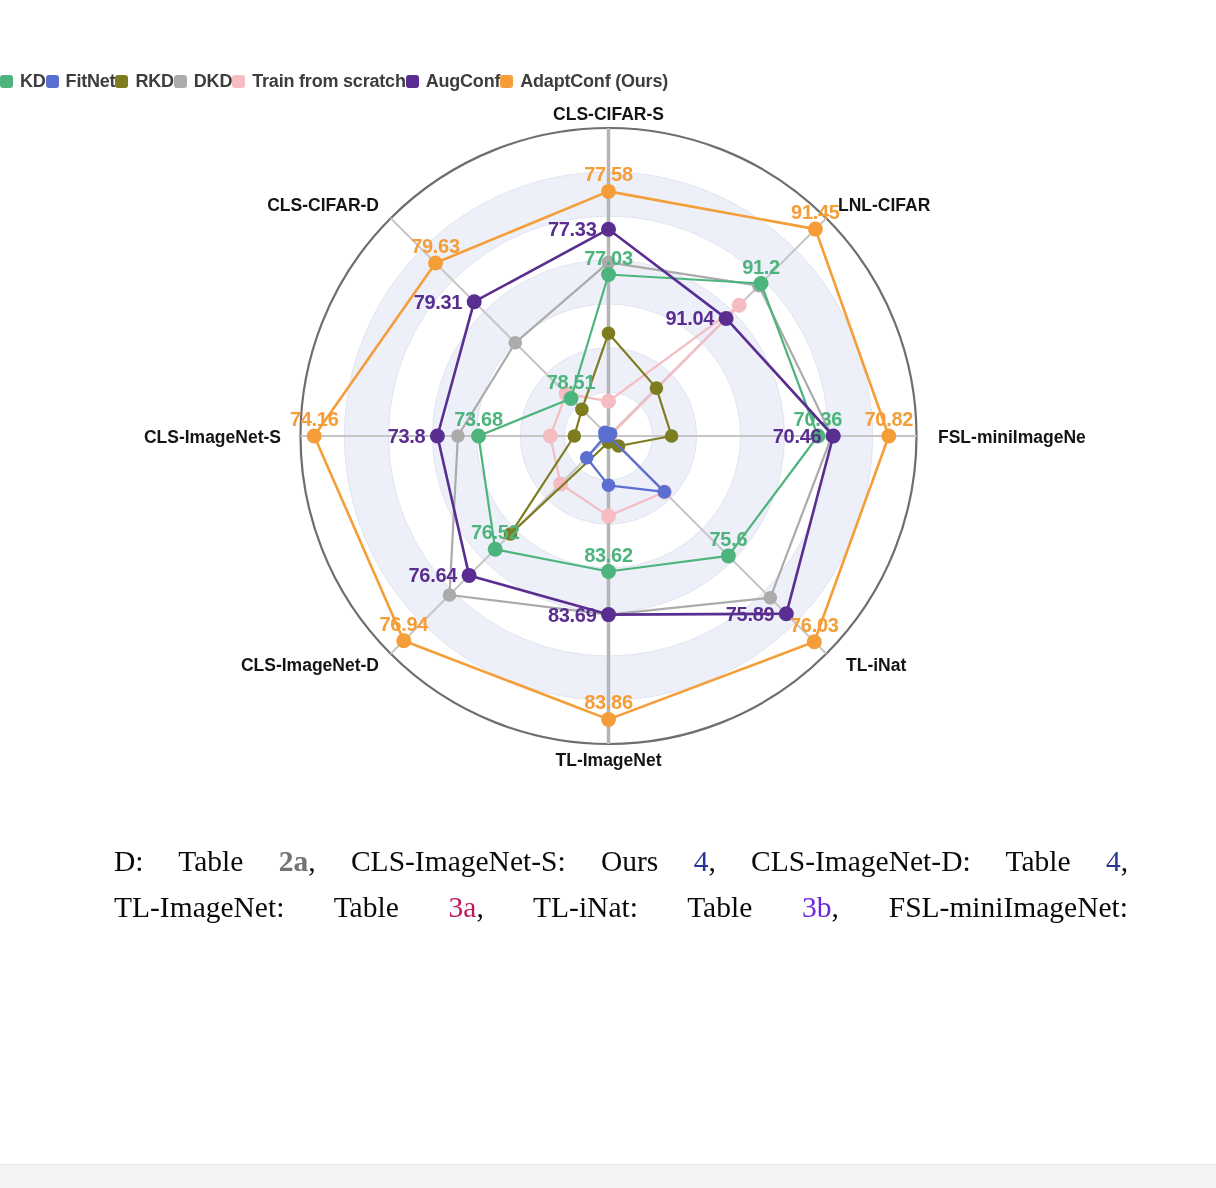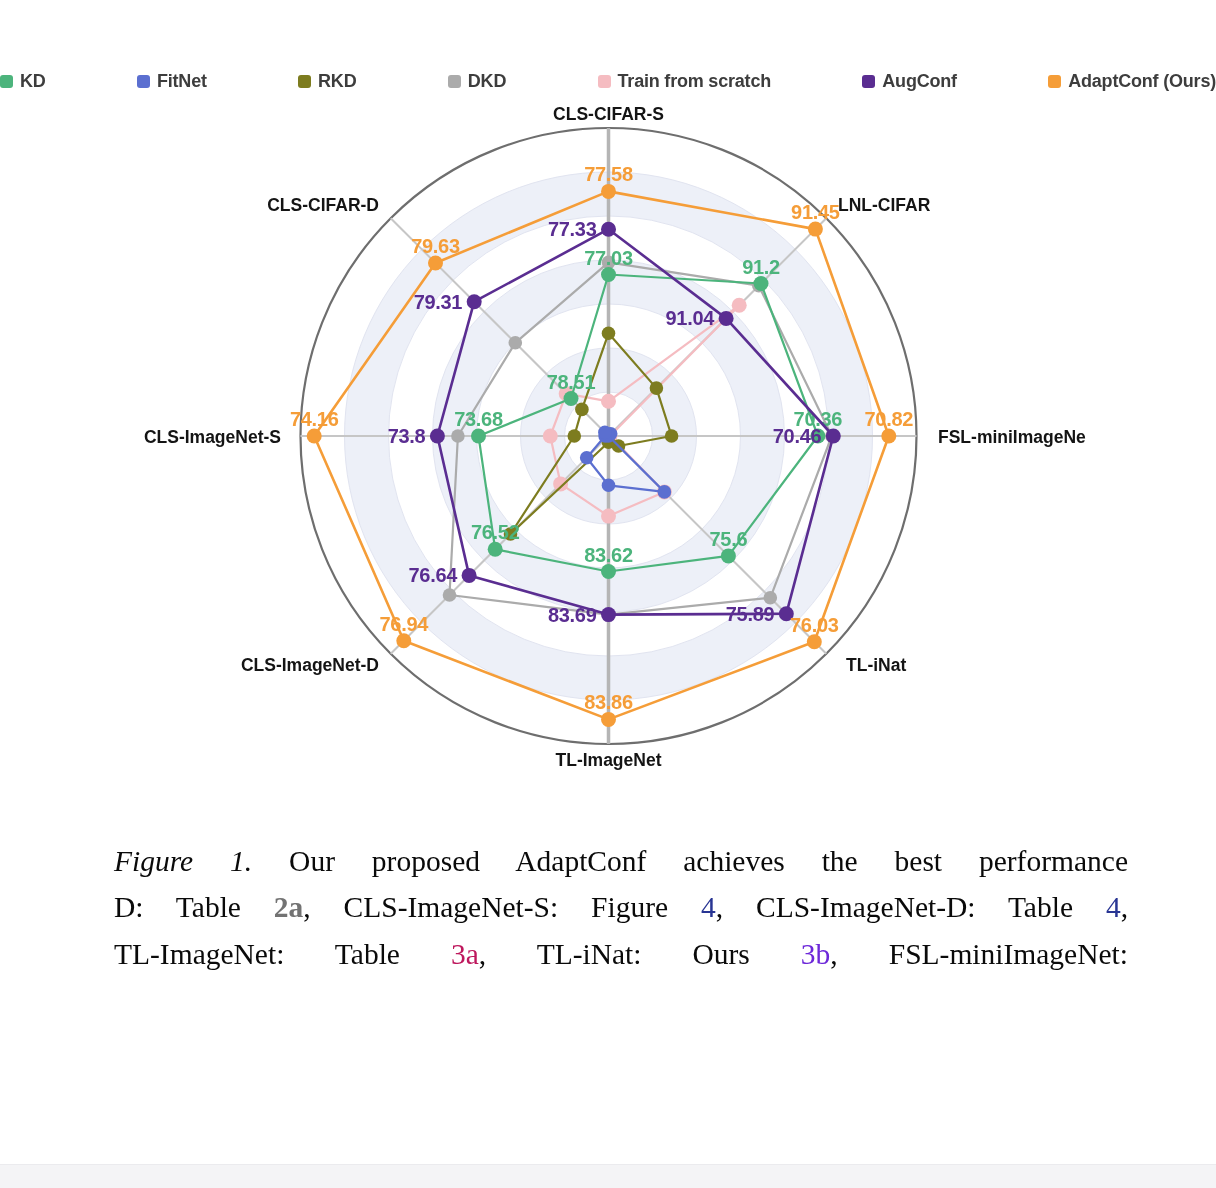--- a/index.html
+++ b/index.html
@@ -1,18 +1,18 @@
 <!DOCTYPE html>
 <html><head>
 <meta charset="utf-8">
 <style>
   html,body{margin:0;padding:0;background:#ffffff;}
   .page{position:relative;width:1216px;height:1188px;background:#ffffff;overflow:hidden;
         font-family:"Liberation Sans",sans-serif;}
-  .legend{position:absolute;left:0;top:71px;width:1216px;display:flex;justify-content:space-between;
+  .legend{position:absolute;left:0;top:71px;width:1216px;display:flex;justify-content:flex-start;
           align-items:center;}
   .legend-item{display:flex;align-items:center;gap:7px;}
   .legend-swatch{width:13px;height:13px;border-radius:3px;display:inline-block;}
   .legend-label{font-size:18px;font-weight:700;color:#3d3d3d;letter-spacing:-0.2px;}
   svg text{font-family:"Liberation Sans",sans-serif;}
   .axis-title{font-size:17.5px;font-weight:700;fill:#141414;}
   .value-label{font-size:20px;font-weight:700;letter-spacing:-0.3px;}
   .caption{position:absolute;left:114px;top:838px;width:1014px;
            font-family:"Liberation Serif",serif;font-size:29.5px;line-height:46.4px;color:#0a0a0a;}
   .caption-line{text-align:justify;text-align-last:justify;white-space:normal;}
@@ -162,18 +162,17 @@
       <text x="608.5" y="181.4" text-anchor="middle" class="value-label" fill="#f59d38">77.58</text>
       <text x="815.4" y="219.1" text-anchor="middle" class="value-label" fill="#f59d38">91.45</text>
       <text x="888.8" y="426.0" text-anchor="middle" class="value-label" fill="#f59d38">70.82</text>
       <text x="814.3" y="631.8" text-anchor="middle" class="value-label" fill="#f59d38">76.03</text>
       <text x="608.5" y="709.4" text-anchor="middle" class="value-label" fill="#f59d38">83.86</text>
       <text x="403.8" y="630.7" text-anchor="middle" class="value-label" fill="#f59d38">76.94</text>
       <text x="314.2" y="426.0" text-anchor="middle" class="value-label" fill="#f59d38">74.16</text>
       <text x="435.5" y="253.0" text-anchor="middle" class="value-label" fill="#f59d38">79.63</text>
     </svg>
   <div class="caption" id="caption">
-      <div class="caption-line"><span class="fig-label">Figure 1.</span><span> Our proposed AdaptConf achieves the best performance</span></div>
-      <div class="caption-line"><span>D: Table </span><a class="ref-link" style="color: #737373; font-weight: bold;">2a</a><span>, CLS-ImageNet-S: Figure </span><a class="ref-link" style="color: rgb(40, 53, 147);">4</a><span>, CLS-ImageNet-D: Table </span><a class="ref-link" style="color: rgb(40, 53, 147);">4</a><span>,</span></div>
-      <div class="caption-line"><span>TL-ImageNet: Table </span><a class="ref-link" style="color: #be185d;">3a</a><span>, TL-iNat: Ours </span><a class="ref-link" style="color: #6d28d9;">3b</a><span>, FSL-miniImageNet:</span></div>
+      <div class="caption-line"><span>D: Table </span><a class="ref-link" style="color: #737373; font-weight: bold;">2a</a><span>, CLS-ImageNet-S: Ours </span><a class="ref-link" style="color: rgb(40, 53, 147);">4</a><span>, CLS-ImageNet-D: Table </span><a class="ref-link" style="color: rgb(40, 53, 147);">4</a><span>,</span></div>
+      <div class="caption-line"><span>TL-ImageNet: Table </span><a class="ref-link" style="color: #be185d;">3a</a><span>, TL-iNat: Table </span><a class="ref-link" style="color: #6d28d9;">3b</a><span>, FSL-miniImageNet:</span></div>
     </div>
   <div class="bottom-strip"></div>
 </div>
 
 </body></html>

